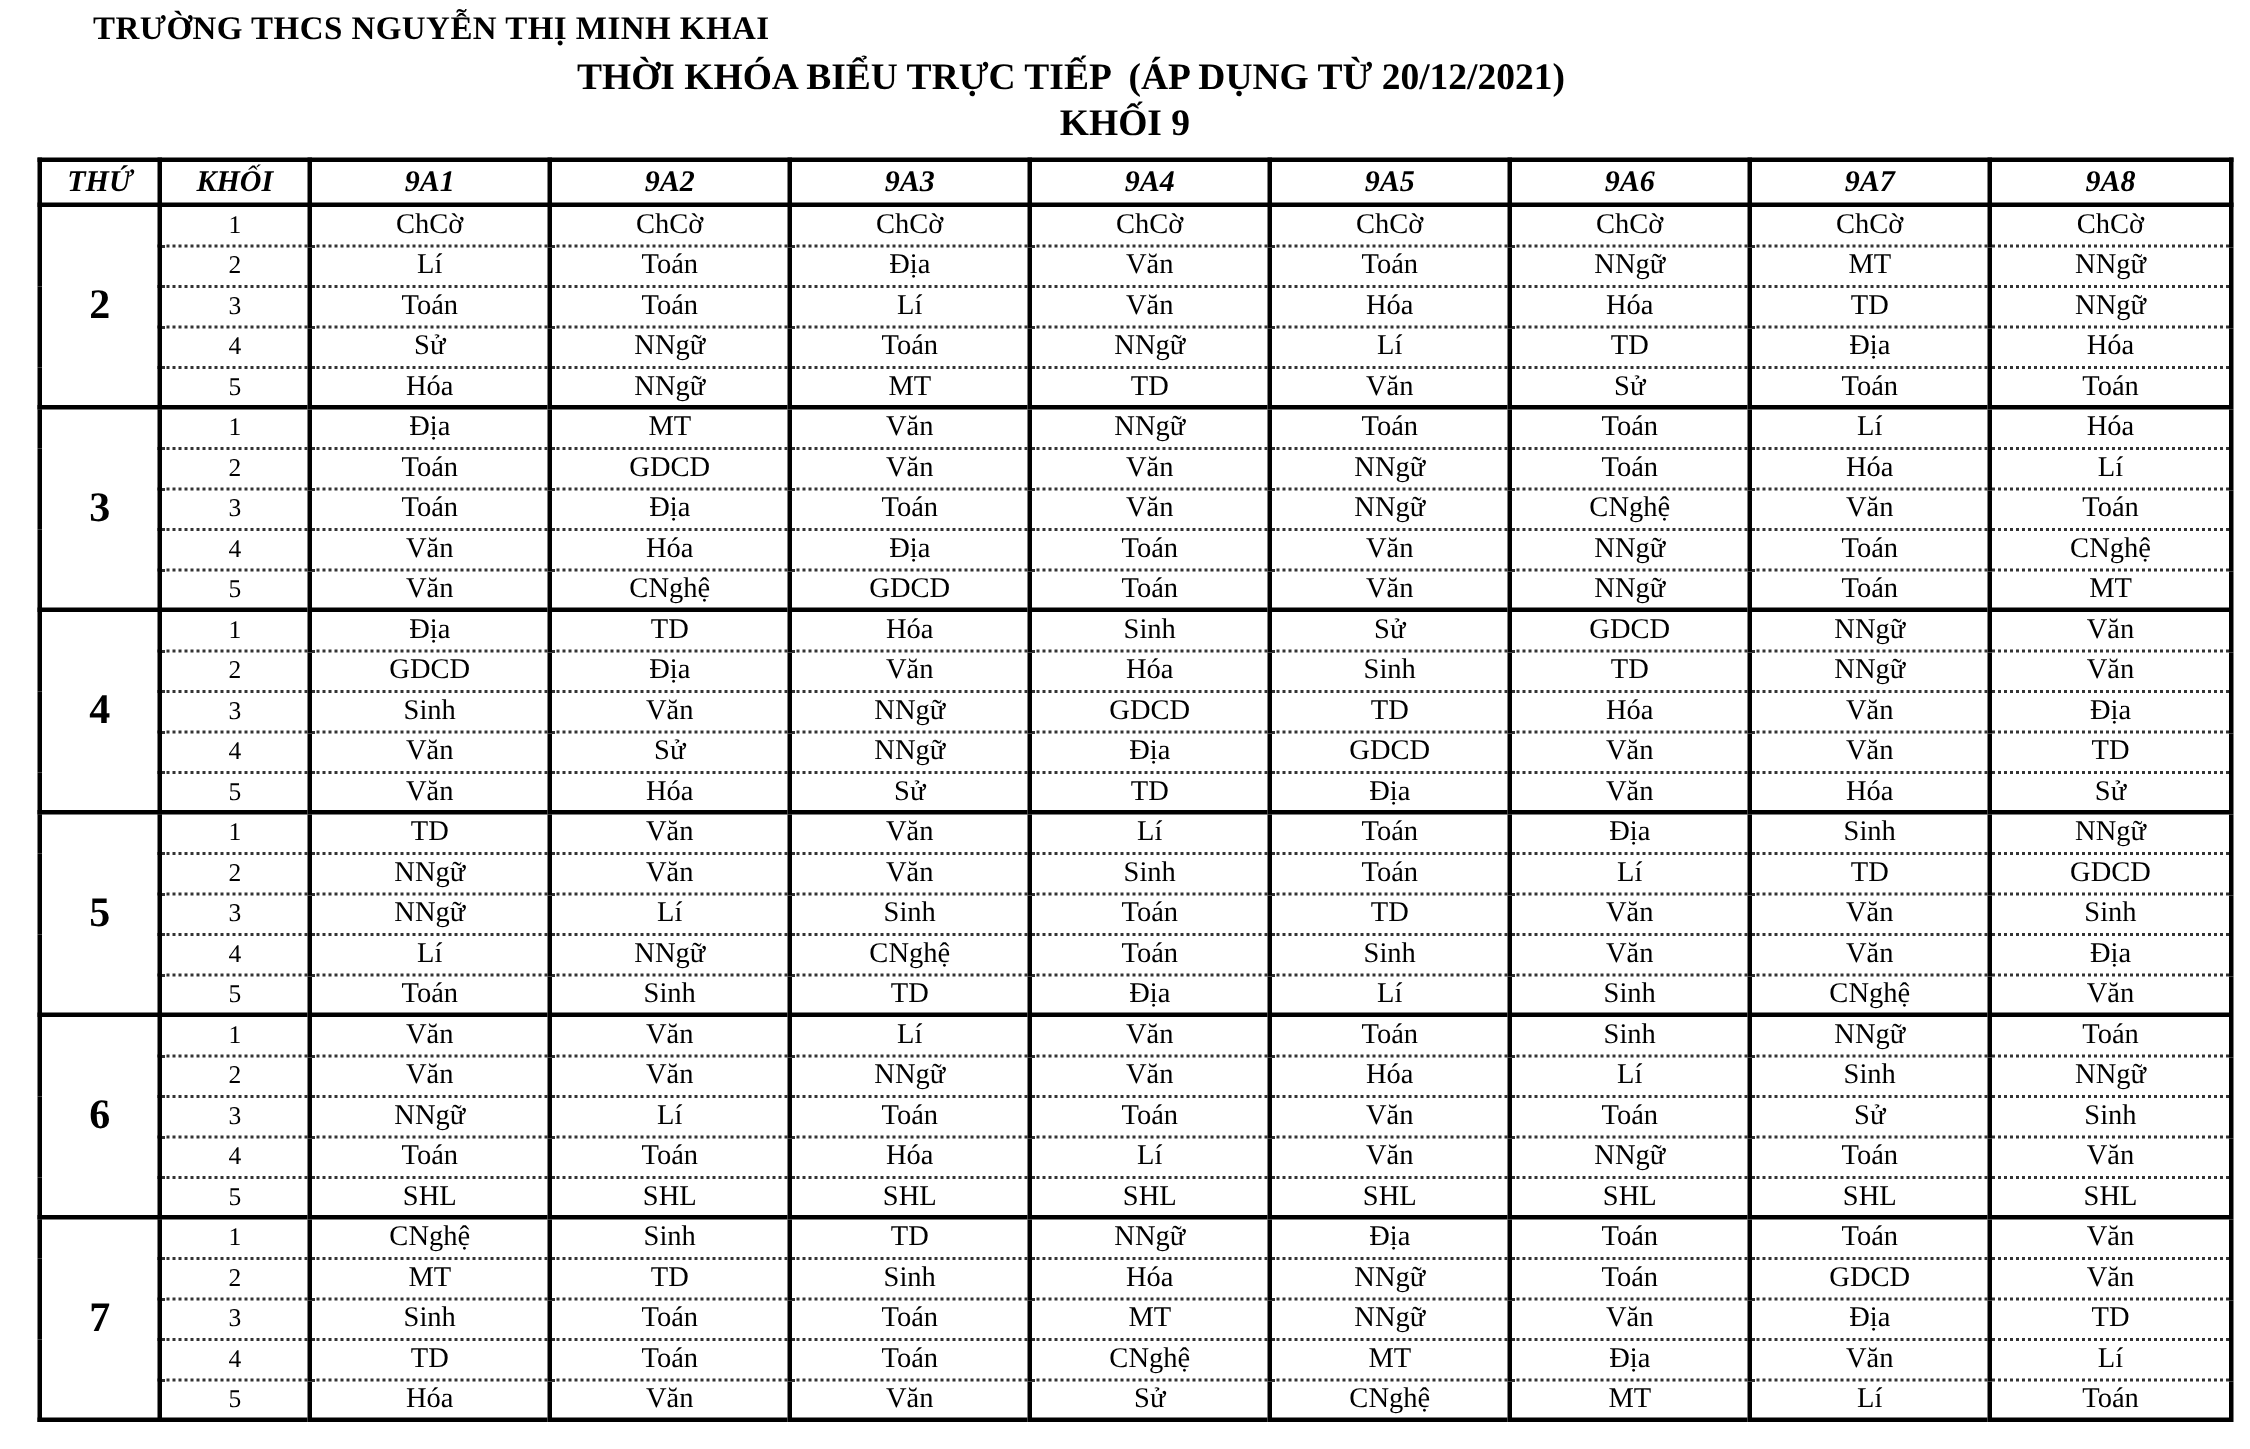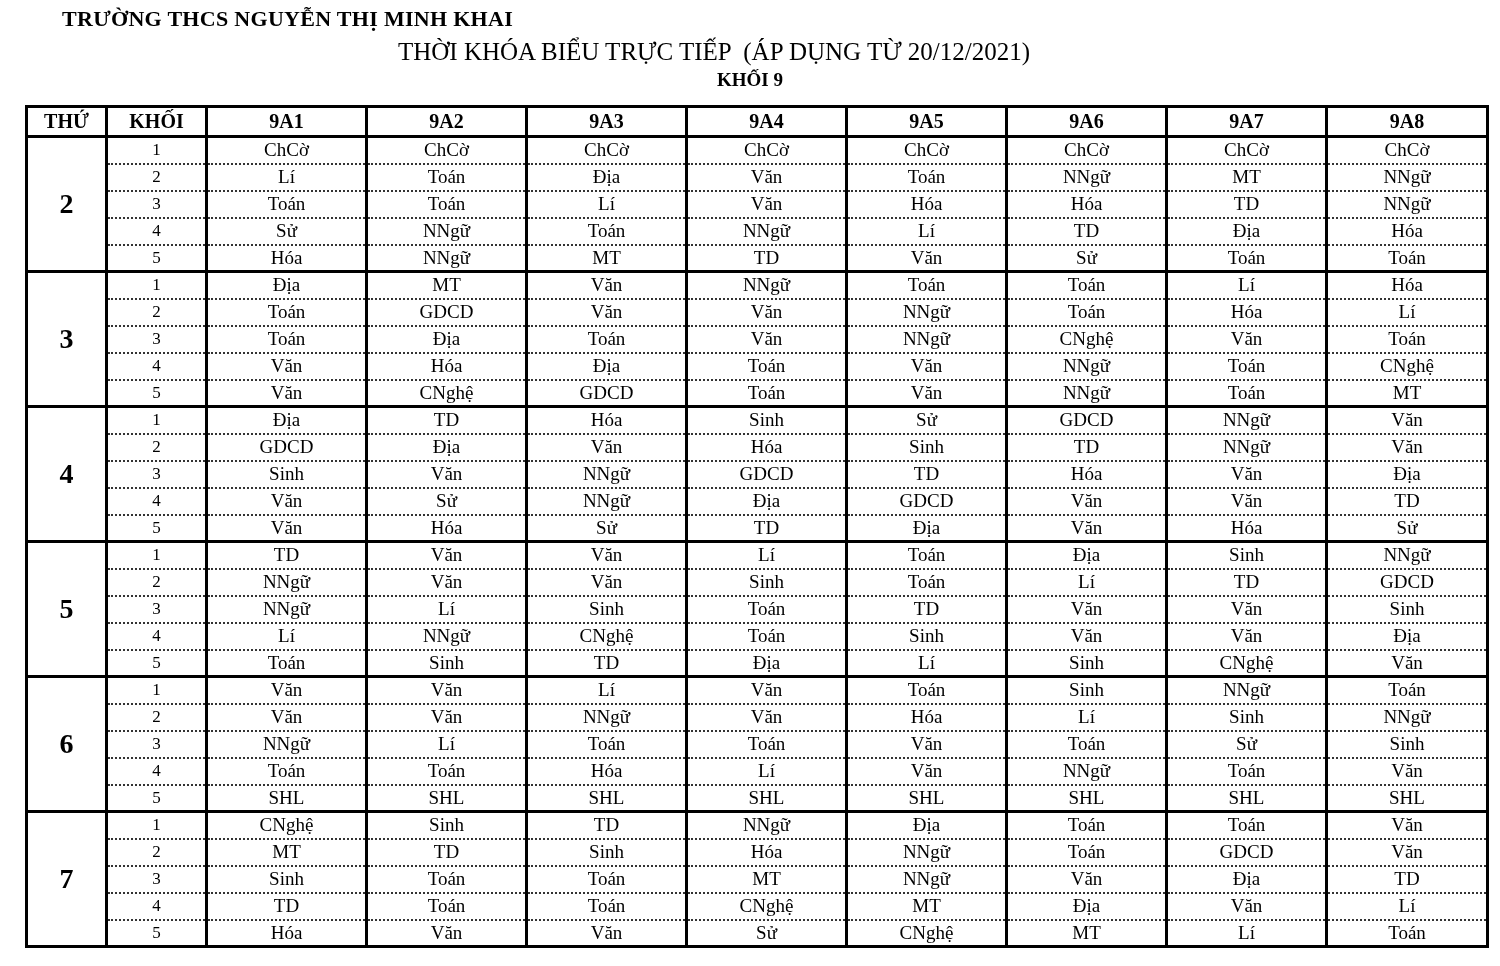--- a/index.html
+++ b/index.html
@@ -11,39 +11,40 @@
     color: #000;
   }
   .school-name {
     position: absolute; left: 24px; top: 6px;
     font-size: 22px; font-weight: bold; letter-spacing: .3px;
     white-space: pre;
     margin-left: 38px;
   }
   .main-title {
     position: absolute; left: 0; top: 38px; width: 1428px;
-    text-align: center; font-size: 25px; font-weight: normal;
+    text-align: center; font-size: 25px; font-weight: bold;
     white-space: pre;
   }
   .sub-title {
     position: absolute; left: 0; top: 69px; width: 1500px;
-    text-align: center; font-size: 19px; font-weight: bold;
+    text-align: center; font-size: 25px; font-weight: bold;
   }
   table.timetable {
     position: absolute; left: 25px; top: 105px;
     width: 1461px;
     border-collapse: collapse; table-layout: fixed;
     border: 3px solid #000;
   }
   .timetable th {
     border: 3px solid #000;
     height: 30px;
     font-size: 20px; font-weight: bold;
     text-align: center; vertical-align: middle;
     padding: 0;
+    font-style: italic;
   }
   .timetable td {
     text-align: center; vertical-align: middle;
     height: 27px; padding: 0;
     overflow: hidden; white-space: nowrap;
   }
   .timetable td.day-cell {
     border: 3px solid #000;
     font-size: 28px; font-weight: bold;
   }

